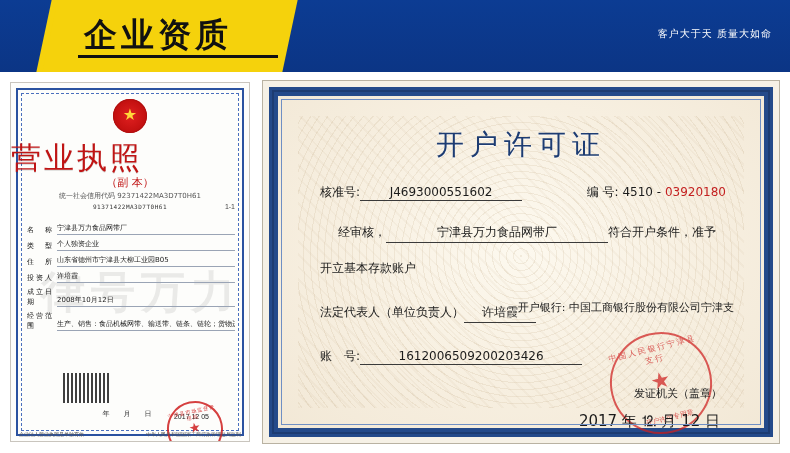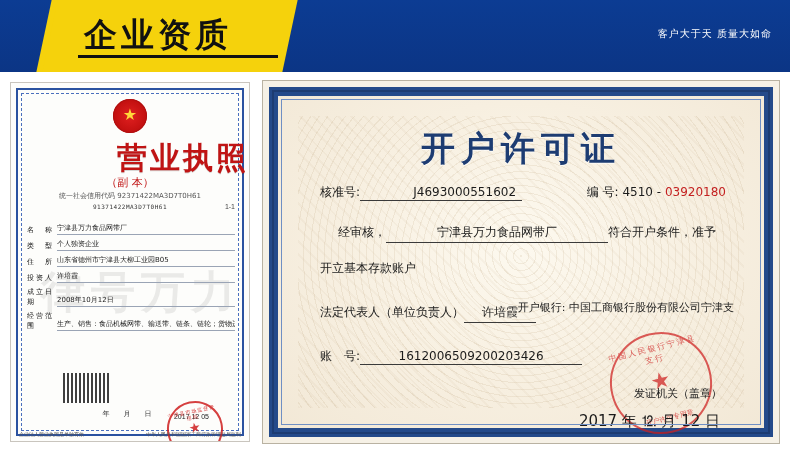--- a/index.html
+++ b/index.html
@@ -68,22 +68,22 @@
     position:absolute;left:50%;top:16px;transform:translateX(-50%);
     width:34px;height:34px;border-radius:50%;
     background:radial-gradient(circle at 50% 50%,#e02020 0%,#c10f0f 70%,#9e0b0b 100%);
     box-shadow:0 0 0 1px #b01010 inset;
   }
   .lic-emblem .star{
     position:absolute;left:50%;top:50%;transform:translate(-50%,-55%);
     color:#ffd83a;font-size:16px;line-height:16px;
   }
   .lic-title{
-    position:absolute;left:8px;right:0;top:55px;text-align:right;
-    font-size:30px;font-weight:bold;color:#c01414;
+    position:absolute;left:0;right:0;top:55px;text-align:left;
+    font-size:30px;font-weight:normal;color:#c01414;
     letter-spacing:3px;
     font-family:"DejaVu Sans","Liberation Sans",sans-serif;
     text-shadow:0 1px 0 rgba(0,0,0,.15);
   }
   .lic-sub{
     position:absolute;left:0;right:0;top:92px;text-align:center;
     font-size:11px;color:#c01414;
     font-family:"DejaVu Sans","Liberation Sans",sans-serif;
   }
   .lic-sub2{
@@ -180,36 +180,36 @@
   }
   .br-guilloche{
     position:absolute;left:20px;top:20px;right:20px;bottom:20px;
     background:
       repeating-radial-gradient(circle at 50% 48%, rgba(186,160,120,.16) 0 1px, rgba(0,0,0,0) 1px 7px),
       repeating-linear-gradient(45deg, rgba(180,150,110,.07) 0 2px, rgba(0,0,0,0) 2px 9px);
     pointer-events:none;
   }
   .br-title{
     position:absolute;left:0;right:0;top:30px;text-align:center;
-    font-size:34px;font-weight:bold;color:#1d3c72;
+    font-size:28px;font-weight:normal;color:#1d3c72;
     letter-spacing:6px;
     font-family:"DejaVu Sans","Liberation Sans",sans-serif;
     text-shadow:0 1px 0 rgba(255,255,255,.7);
   }
   .br-row{
     position:absolute;
     font-size:12px;color:#1b1b1b;
     font-family:"DejaVu Sans","Liberation Sans",sans-serif;
     white-space:nowrap;
   }
   .ul{
     display:inline-block;border-bottom:1px solid #3a3a3a;
     padding:0 6px 1px 6px;min-width:60px;text-align:center;
   }
-  .ul-wide{min-width:150px;text-align:right;}
+  .ul-wide{min-width:150px;}
   .ul-xwide{min-width:210px;}
   .red{color:#c42121;margin-top:12px;}
   .br-approve{left:42px;top:88px;}
   .br-num{right:38px;top:88px;}
   .br-line2{left:60px;top:128px;}
   .br-line3{left:42px;top:164px;}
   .br-line4{left:42px;top:208px;}
   .br-bankname{right:30px;top:204px;font-size:11px;}
   .br-acct{left:42px;top:252px;}
   .br-issuer{right:42px;top:290px;font-size:11px;}

